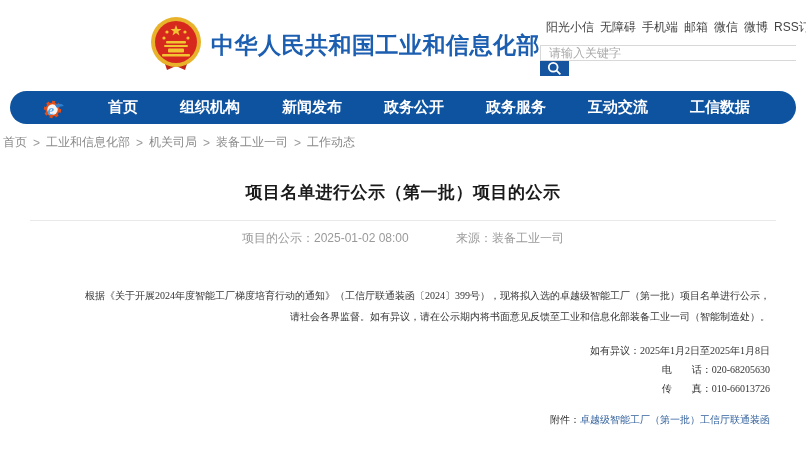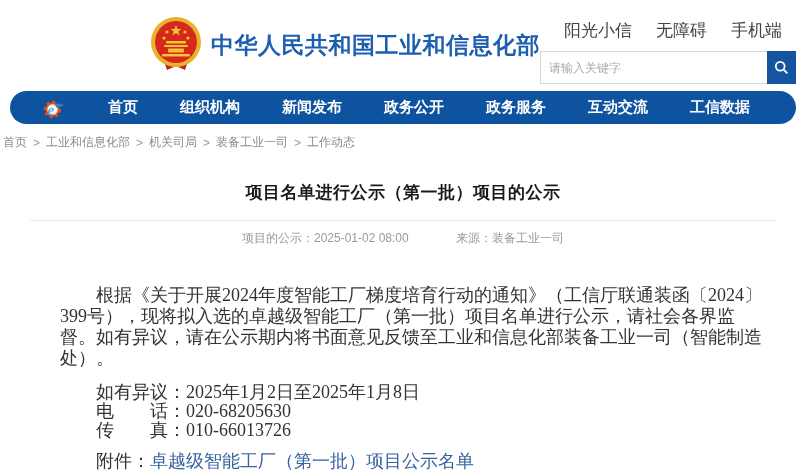--- a/index.html
+++ b/index.html
@@ -10,25 +10,25 @@
   .site-header { height: 76px; padding: 14px 8px 0 10px; display: flex;
     justify-content: flex-end; margin-left: 16px; }
   .brand { display: flex; align-items: center; gap: 8px; cursor: pointer; }
   .emblem { width: 54px; height: 58px; flex: 0 0 auto; }
   .site-title { font-size: 23px; font-weight: bold; color: #1c5eb0; letter-spacing: 0.5px;
     white-space: nowrap; }
   .site-subtitle { font-size: 9px; font-weight: bold; color: #1c5eb0; margin-top: 4px;
     letter-spacing: -0.3px; white-space: nowrap; }
 
   .header-right { width: 256px; margin-right: 2px; padding-top: 5px; }
-  .top-links { display: flex; align-items: center; gap: 24px; font-size: 17px; color: #444;
+  .top-links { display: flex; align-items: center; gap: 6px; font-size: 12px; color: #444;
     white-space: nowrap; }
   .top-links a { color: #444; text-decoration: none; cursor: pointer; }
   .assist-ico { width: 13px; height: 13px; display: inline-block; }
-  .search-bar { display: flex; margin-top: 9px; height: 33px; }
+  .search-bar { display: flex; margin-top: 9px; height: 20px; flex-direction: column; }
   .search-input { flex: 1; border: 1px solid #d8d8d8; border-right: none; font-size: 12px;
     padding: 0 8px; color: #333; outline: none; }
   .search-input::placeholder { color: #a9a9a9; }
   .search-btn { width: 29px; background: #15549f; border: none; cursor: pointer;
     display: flex; align-items: center; justify-content: center; }
 
   
   .main-nav { margin: 15px 10px 0; height: 33px; background: #0e53a0; border-radius: 17px;
     display: flex; align-items: center; justify-content: space-between; padding: 0 46px 0 32px; }
   .nav-logo { width: 24px; height: 24px; cursor: pointer; flex: 0 0 auto; }
@@ -42,21 +42,21 @@
   .crumb-sep { color: #9a9a9a; }
 
   
   .article-title { text-align: center; font-size: 17px; font-weight: bold; color: #1a1a1a;
     margin-top: 30px; letter-spacing: 0.5px; }
   .title-divider { margin: 16px 30px 0; border-top: 1px solid #e9e9e9; }
   .article-meta { text-align: center; font-size: 12px; color: #9a9a9a; margin-top: 9px; }
   .meta-src { margin-left: 44px; }
 
   .article-body { margin: 38px 36px 2px 60px; font-family: "Liberation Serif", serif;
-    font-size: 18px; color: #333; }
+    font-size: 10px; color: #333; text-align: right; }
   .para { text-indent: 2em; line-height: 21px; }
   .info-block { margin-top: 14px; }
   .info-line { text-indent: 2em; line-height: 19px; }
   .attachment-line { margin-top: 12px; text-indent: 2em; line-height: 19px; }
   .attachment-line a { color: #35639e; text-decoration: none; cursor: pointer; }
 </style>
 </head>
 <body>
 
 <header class="site-header">
@@ -146,17 +146,17 @@
   </div>
 
   <div class="article-body">
     <p class="para">根据《关于开展2024年度智能工厂梯度培育行动的通知》（工信厅联通装函〔2024〕399号），现将拟入选的卓越级智能工厂（第一批）项目名单进行公示，请社会各界监督。如有异议，请在公示期内将书面意见反馈至工业和信息化部装备工业一司（智能制造处）。</p>
     <div class="info-block">
       <p class="info-line">如有异议：2025年1月2日至2025年1月8日</p>
       <p class="info-line">电　　话：020-68205630</p>
       <p class="info-line">传　　真：010-66013726</p>
     </div>
     <p class="attachment-line">
-      <span>附件：</span><a>卓越级智能工厂（第一批）项目公示名单</a>
+      <span>附件：</span><a>卓越级智能工厂（第一批）工信厅联通装函</a>
     </p>
 
   </div>
 </main>
 
 </body></html>

